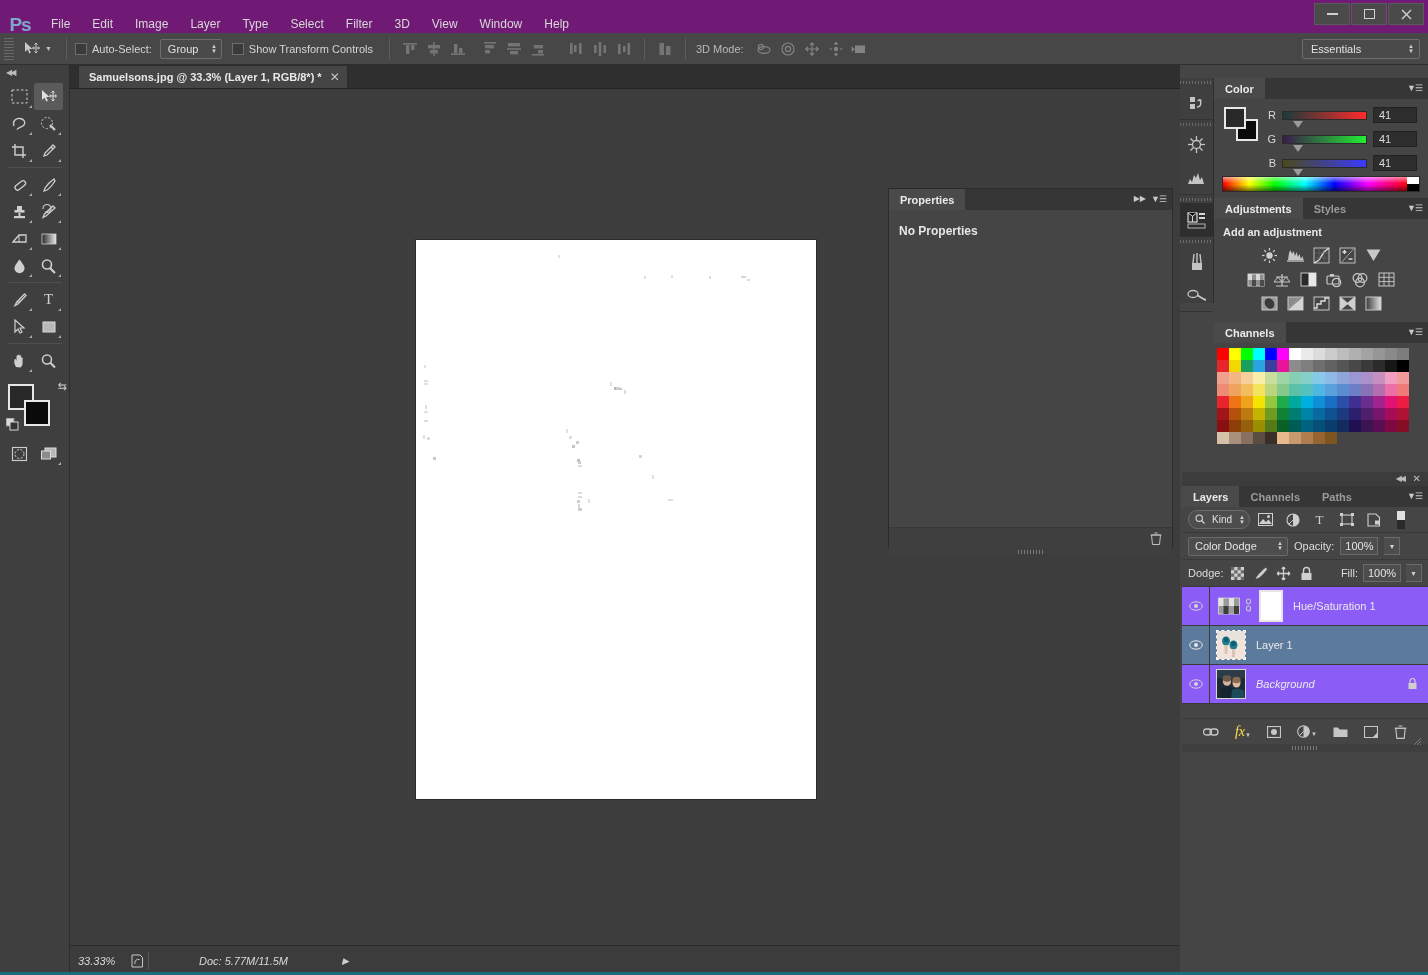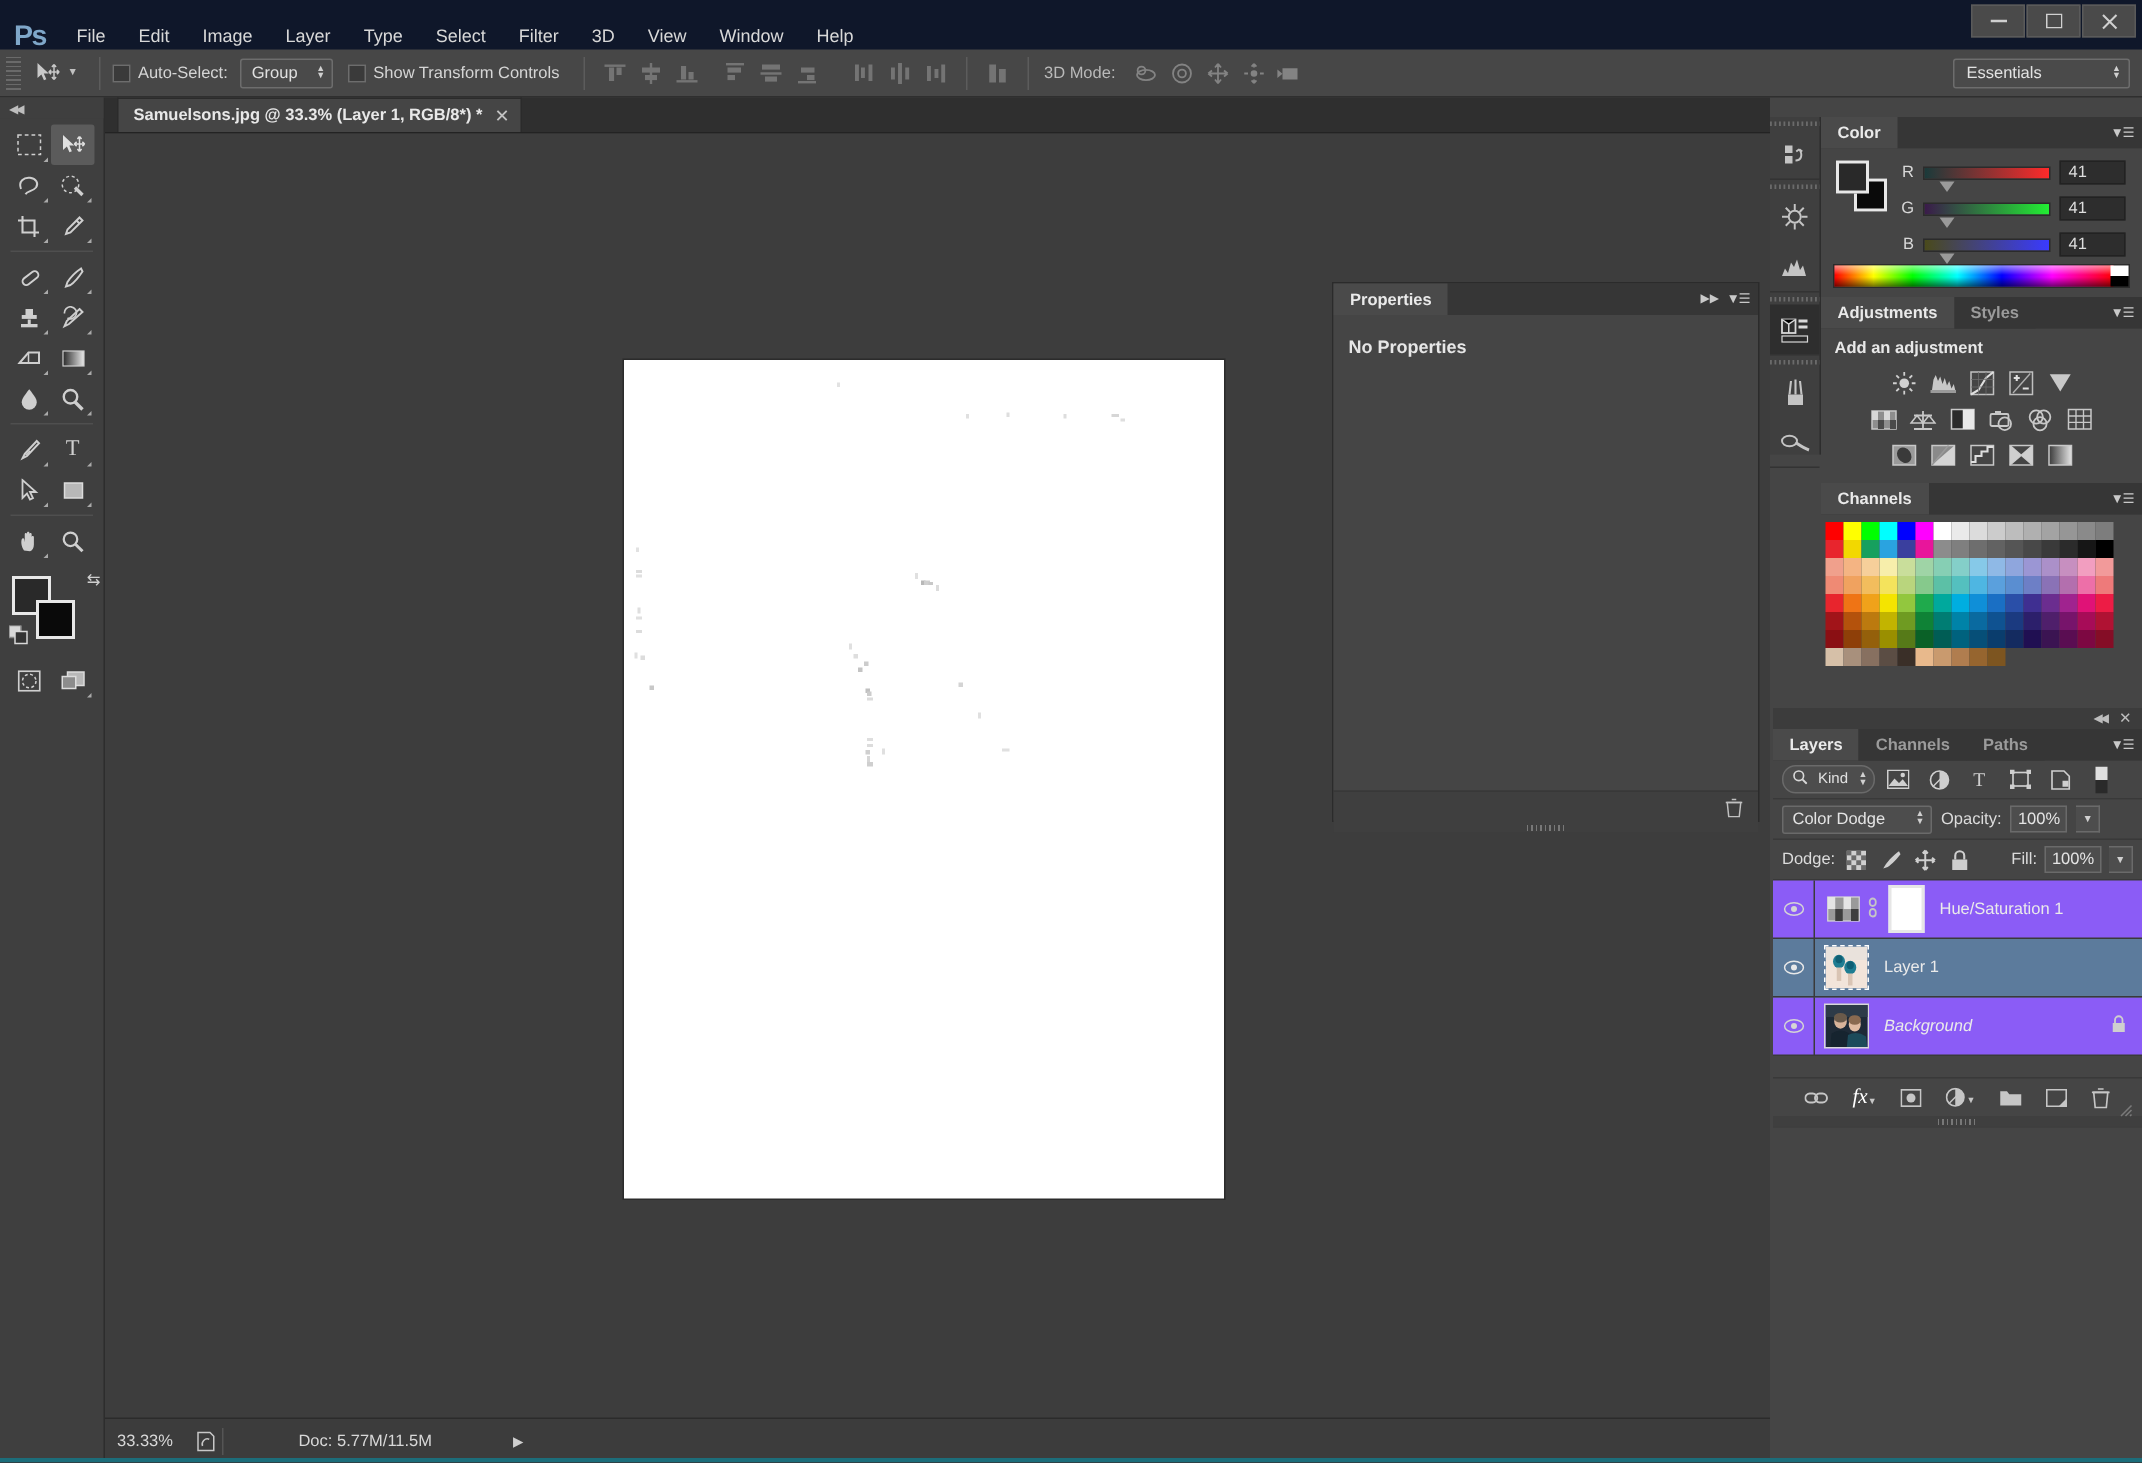--- a/index.html
+++ b/index.html
@@ -10,21 +10,21 @@
     font-size: 11px;
     color: #d4d4d4;
     overflow: hidden;
     -webkit-font-smoothing: antialiased;
   }
   .app { position: relative; width: 1428px; height: 975px; background: #454545; }
 
   
   .titlebar {
     position: absolute; left: 0; top: 0; width: 1428px; height: 50px;
-    background: #0f172a; border-bottom: 1px solid #2a2a2a;
+    background: #701a75; border-bottom: 1px solid #2a2a2a;
     display: flex; align-items: center;
   }
   .ps-logo {
     width: 40px; height: 33px; display: flex; align-items: center; justify-content: center;
     font-weight: bold; font-size: 19px; color: #7fa7c9; letter-spacing: -1px;
     font-family: "Liberation Sans", sans-serif;
   }
   .menubar { display: flex; align-items: center; height: 33px; }
   .menu-item {
     padding: 0 11px; height: 33px; line-height: 33px; font-size: 12px; color: #d8d8d8;
@@ -129,21 +129,21 @@
   .artboard {
     position: absolute; left: 346px; top: 151px; width: 400px; height: 559px;
     background: #ffffff; box-shadow: 0 0 0 1px #2b2b2b;
     overflow: hidden;
   }
   .speck { position: absolute; background: #d9d9d9; }
 
   
   .statusbar {
     position: absolute; left: 70px; top: 945px; width: 1110px; height: 30px;
-    background: #3c3c3c; border-top: 1px solid #2b2b2b; display: flex; align-items: center;
+    background: #3c3c3c; border-top: 1px solid #2b2b2b; display: flex; align-items: center; font-style: italic;
   }
   .sb-zoom {
     width: 56px; height: 18px; display: flex; align-items: center; padding-left: 8px;
     font-size: 11px; color: #d8d8d8;
   }
   .sb-icon { width: 22px; height: 18px; display:flex; align-items:center; justify-content:center; color:#c8c8c8; }
   .sb-doc {
     flex: 0 0 auto; width: 190px; text-align: center; font-size: 11px; color: #d8d8d8;
     border-left: 1px solid #555; height: 18px; line-height: 18px;
   }
@@ -1341,21 +1341,21 @@
     </div>
 
     <div class="lay-footer">
       <span class="lf-icon">
         <svg width="16" height="12">
             <rect x="0.5" y="3" width="8" height="6" rx="3" fill="none" stroke="#c6c6c6" stroke-width="1.3"></rect>
             <rect x="7" y="3" width="8" height="6" rx="3" fill="none" stroke="#c6c6c6" stroke-width="1.3"></rect>
           </svg>
       </span>
       <span class="lf-icon">
-        <span style="font-family:'Liberation Serif',serif;font-style:italic;font-size:14px;color:#ffffff">fx</span>
+        <span style="font-family:'Liberation Serif',serif;font-style:italic;font-size:14px;color:#fde047">fx</span>
         <span style="font-size:6px;color:#c6c6c6;align-self:flex-end;padding-bottom:2px">▼</span>
       </span>
       <span class="lf-icon">
         <svg width="14" height="12">
             <rect x="0.5" y="0.5" width="13" height="11" fill="none" stroke="#c6c6c6" stroke-width="1.2"></rect>
             <circle cx="7" cy="6" r="3" fill="#c6c6c6"></circle>
           </svg>
       </span>
       <span class="lf-icon">
         <svg width="14" height="13">

